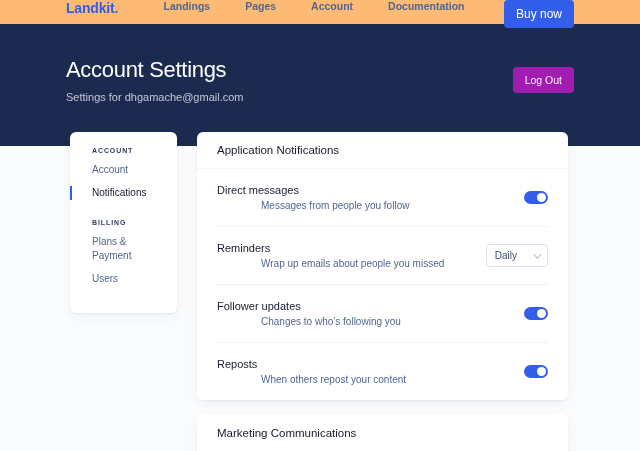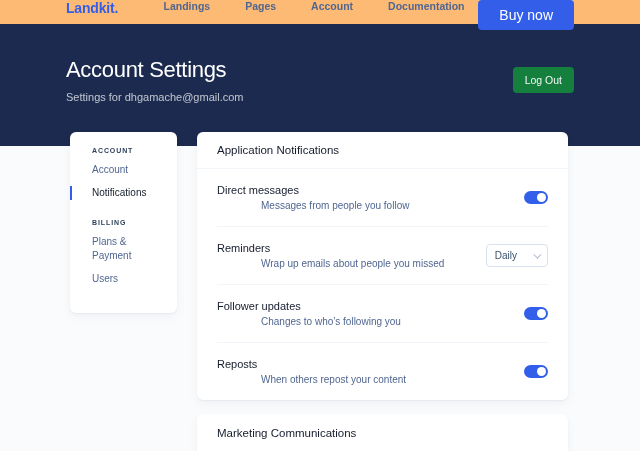--- a/index.html
+++ b/index.html
@@ -39,25 +39,25 @@
   .nav-link {
     font-size: 10.5px;
     color: #506690;
     cursor: pointer;
     white-space: nowrap;
   }
   .buy-btn {
     margin-left: auto;
     background: #335eea;
     color: #ffffff;
-    font-size: 14px;
+    font-size: 12px;
     font-family: inherit;
     border: none;
     border-radius: 4px;
-    padding: 7px 21px;
+    padding: 7px 12px;
     cursor: pointer;
   }
 
   
   .hero {
     height: 122px;
     background: #1b2a4e;
     padding: 33px 66px 0 66px;
     display: flex;
     align-items: flex-start;
@@ -70,21 +70,21 @@
     letter-spacing: -0.3px;
   }
   .hero-subtitle {
     margin-top: 8px;
     font-size: 11px;
     color: rgba(255,255,255,0.72);
     text-align: center;
   }
   .logout-btn {
     margin-top: 10px;
-    background: #15803d;
+    background: #a21caf;
     color: #f3f5f9;
     font-size: 10.5px;
     font-family: inherit;
     border: none;
     border-radius: 4px;
     padding: 7px 12px;
     cursor: pointer;
   }
 
   

